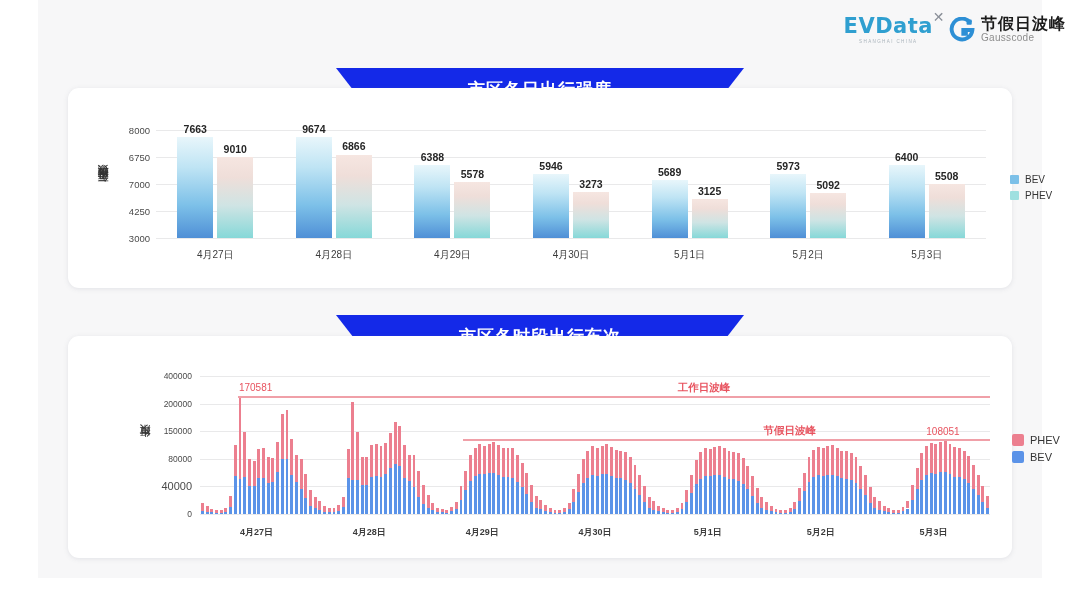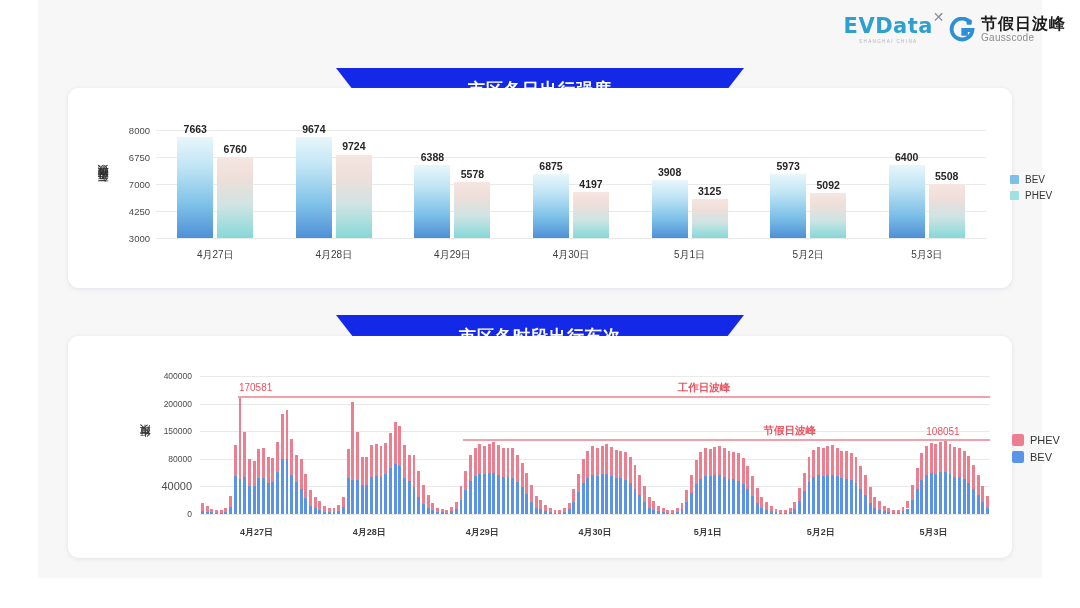--- a/index.html
+++ b/index.html
@@ -160,39 +160,39 @@
         <div class="axis-ylabel" style="left: -46px; width: 40px; top: 81px;">4250</div>
         <div class="gridline" style="top: 54px;"></div>
         <div class="axis-ylabel" style="left: -46px; width: 40px; top: 54px;">7000</div>
         <div class="gridline" style="top: 27px;"></div>
         <div class="axis-ylabel" style="left: -46px; width: 40px; top: 27px;">6750</div>
         <div class="gridline" style="top: 0px;"></div>
         <div class="axis-ylabel" style="left: -46px; width: 40px; top: 0px;">8000</div>
         <div class="bar bev" style="left: 21.2857px; width: 36px; height: 100.721px;"></div>
         <div class="bar-val" style="left: 39.2857px; top: -6.7208px;">7663</div>
         <div class="bar phev" style="left: 61.2857px; width: 36px; height: 81.216px;"></div>
-        <div class="bar-val" style="left: 79.2857px; top: 12.784px;">6760</div>
+        <div class="bar-val" style="left: 79.2857px; top: 12.784px;">9010</div>
         <div class="xtick" style="left: 59.2857px; top: 118px;">4月27日</div>
         <div class="bar bev" style="left: 139.857px; width: 36px; height: 101.174px;"></div>
         <div class="bar-val" style="left: 157.857px; top: -7.1744px;">9674</div>
         <div class="bar phev" style="left: 179.857px; width: 36px; height: 83.5056px;"></div>
-        <div class="bar-val" style="left: 197.857px; top: 10.4944px;">9724</div>
+        <div class="bar-val" style="left: 197.857px; top: 10.4944px;">6866</div>
         <div class="xtick" style="left: 177.857px; top: 118px;">4月28日</div>
         <div class="bar bev" style="left: 258.429px; width: 36px; height: 73.1808px;"></div>
         <div class="bar-val" style="left: 276.429px; top: 20.8192px;">6388</div>
         <div class="bar phev" style="left: 298.429px; width: 36px; height: 55.6848px;"></div>
         <div class="bar-val" style="left: 316.429px; top: 38.3152px;">5578</div>
         <div class="xtick" style="left: 296.429px; top: 118px;">4月29日</div>
         <div class="bar bev" style="left: 377px; width: 36px; height: 63.6336px;"></div>
-        <div class="bar-val" style="left: 395px; top: 30.3664px;">6875</div>
+        <div class="bar-val" style="left: 395px; top: 30.3664px;">5946</div>
         <div class="bar phev" style="left: 417px; width: 36px; height: 45.9px;"></div>
-        <div class="bar-val" style="left: 435px; top: 48.1px;">4197</div>
+        <div class="bar-val" style="left: 435px; top: 48.1px;">3273</div>
         <div class="xtick" style="left: 415px; top: 118px;">4月30日</div>
         <div class="bar bev" style="left: 495.571px; width: 36px; height: 58.0824px;"></div>
-        <div class="bar-val" style="left: 513.571px; top: 35.9176px;">3908</div>
+        <div class="bar-val" style="left: 513.571px; top: 35.9176px;">5689</div>
         <div class="bar phev" style="left: 535.571px; width: 36px; height: 39.42px;"></div>
         <div class="bar-val" style="left: 553.571px; top: 54.58px;">3125</div>
         <div class="xtick" style="left: 533.571px; top: 118px;">5月1日</div>
         <div class="bar bev" style="left: 614.143px; width: 36px; height: 64.2168px;"></div>
         <div class="bar-val" style="left: 632.143px; top: 29.7832px;">5973</div>
         <div class="bar phev" style="left: 654.143px; width: 36px; height: 45.1872px;"></div>
         <div class="bar-val" style="left: 672.143px; top: 48.8128px;">5092</div>
         <div class="xtick" style="left: 652.143px; top: 118px;">5月2日</div>
         <div class="bar bev" style="left: 732.714px; width: 36px; height: 73.44px;"></div>
         <div class="bar-val" style="left: 750.714px; top: 20.56px;">6400</div>

